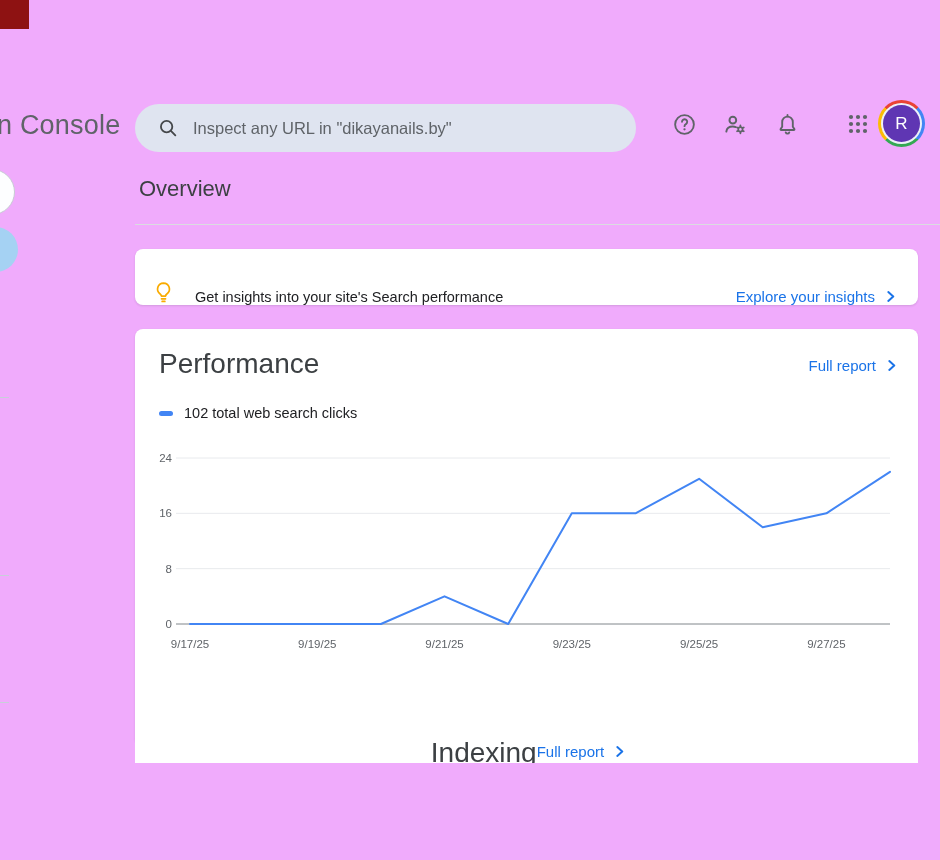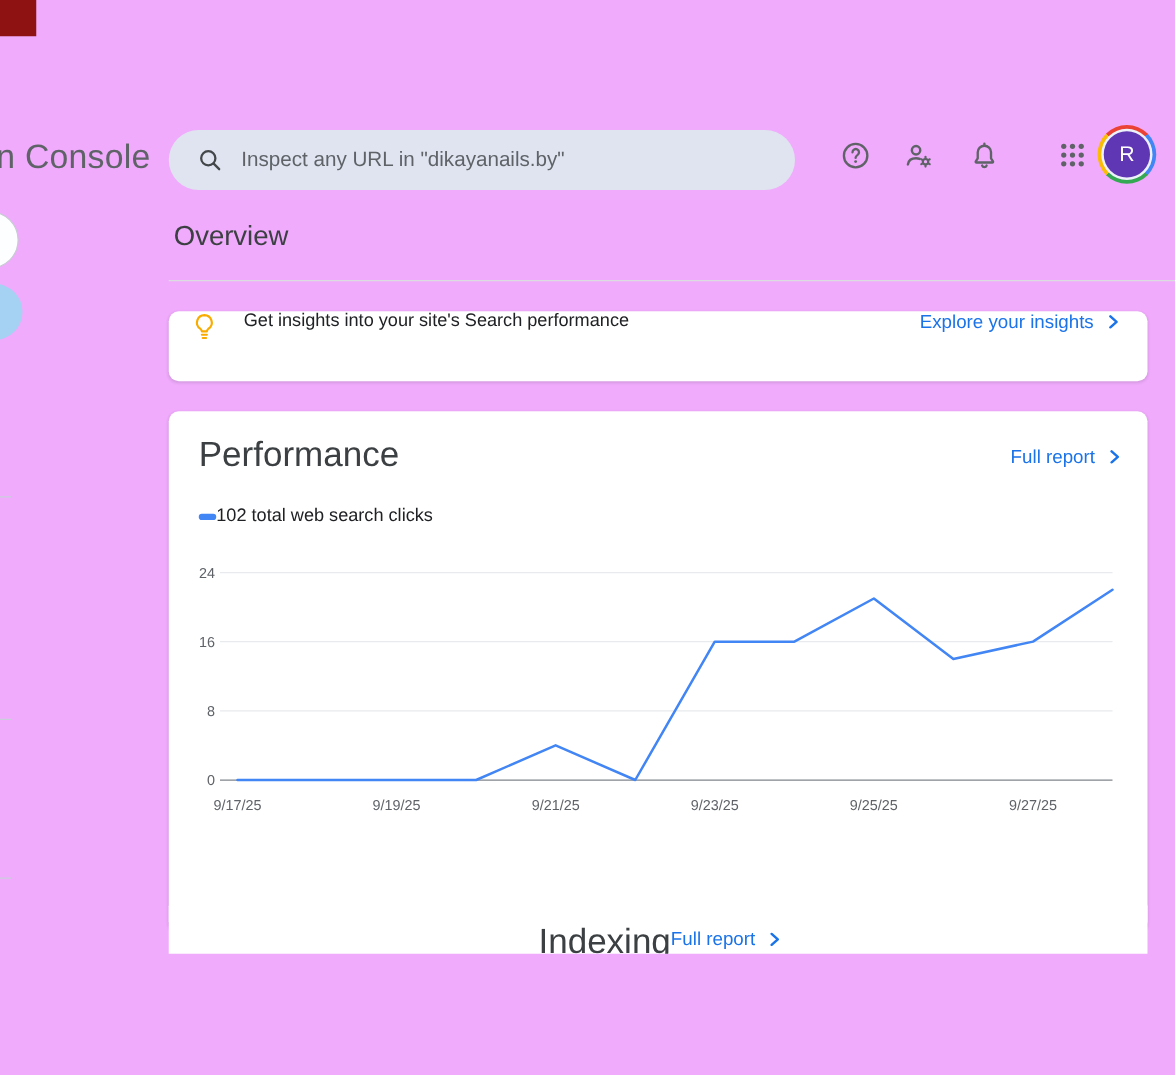--- a/index.html
+++ b/index.html
@@ -28,33 +28,33 @@
   .sb-circle-active  { position:absolute; left:-27px; top:227px; width:45px; height:45px; border-radius:50%; background:#A5D2F3; }
   .sb-stub { position:absolute; left:0; width:9px; height:1px; background:#C9CEDA; }
 
   
   .page-title { position:absolute; left:139px; top:176px; font-size:22px; color:#3C4043; font-weight:400; }
   .header-divider { position:absolute; left:135px; top:224px; width:805px; height:1px; background:#DADCE0; }
 
   .card { position:absolute; left:135px; width:783px; background:#FFFFFF; border-radius:8px; box-shadow:0 1px 2px rgba(60,64,67,0.10), 0 1px 3px rgba(60,64,67,0.05); }
 
   
-  .insight-card { top:249px; height:56px; display:flex; align-items:flex-start; padding:0 22px 0 17px; }
+  .insight-card { top:249px; height:56px; display:flex; align-items:flex-end; padding:0 22px 0 17px; }
   .insight-text { font-size:14.5px; color:#202124; margin-left:20px; }
   .spacer { flex:1; }
   .blue-link { display:flex; align-items:center; gap:10px; color:#1A73E8; font-size:15px; font-weight:400; cursor:pointer; background:none; border:none; font-family:"Liberation Sans",sans-serif; white-space:nowrap; }
 
   
   .perf-card { top:329px; height:416px; }
   .card-title { font-size:28px; font-weight:400; color:#3C4043; }
   .perf-head { position:absolute; left:24px; right:21px; top:19px; display:flex; align-items:flex-start; justify-content:space-between; }
   .perf-head .blue-link { margin-top:9px; }
   .legend-row { position:absolute; left:24px; top:76px; display:flex; align-items:center; }
   .legend-dash { width:14px; height:5px; border-radius:2.5px; background:#4285F4; }
-  .legend-label { font-size:14.5px; color:#202124; }
+  .legend-label { margin-left:11px; font-size:14.5px; color:#202124; }
   .chart-box { position:absolute; left:10px; top:110px; }
   .chart-box svg text { font-family:"Liberation Sans",sans-serif; font-size:11.5px; fill:#5F6368; }
 
   
   .index-card { top:717px; height:46px; border-radius:8px 8px 0 0; overflow:hidden; box-shadow:none; }
   .index-head { position:absolute; left:24px; right:21px; top:20px; display:flex; align-items:flex-start; justify-content:center; }
   .index-head .blue-link { margin-top:6px; }
 </style>
 </head>
 <body>

